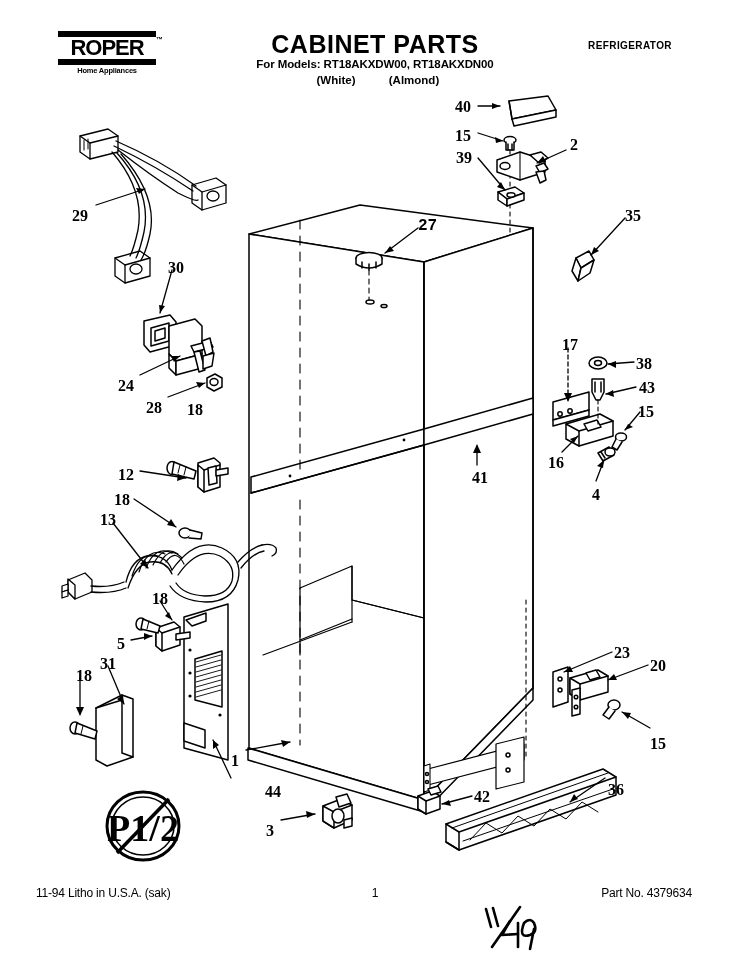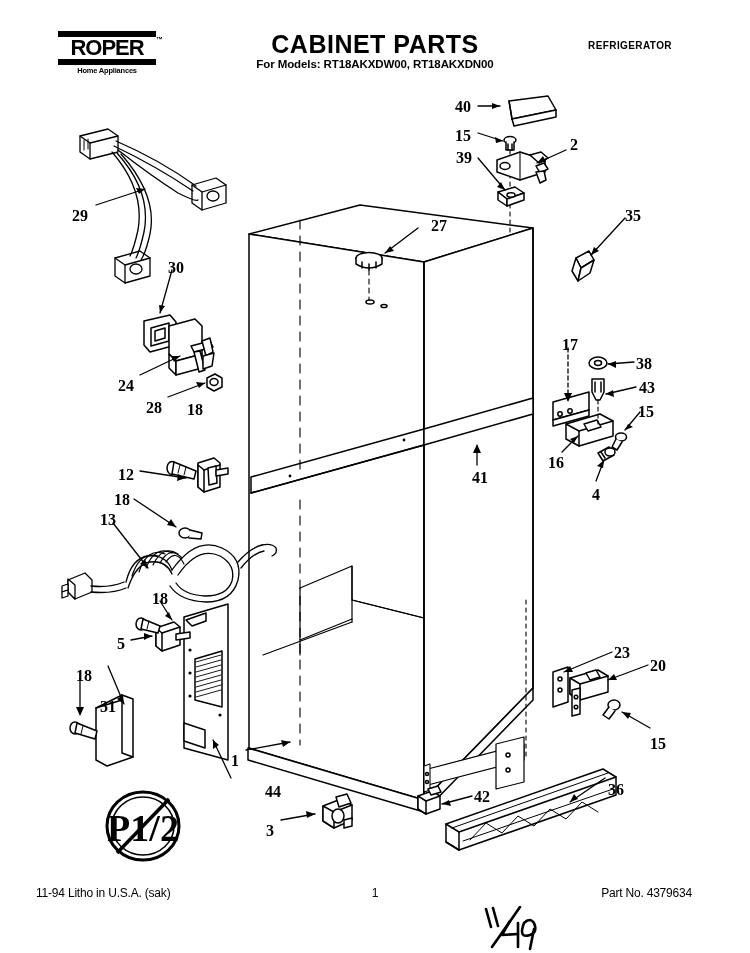--- a/index.html
+++ b/index.html
@@ -77,20 +77,23 @@
   <div class="logo">
     <div class="bar b1"></div>
     <div class="bar b2"></div>
     <div class="word">ROPER</div>
     <div class="tm">™</div>
     <div class="sub">Home Appliances</div>
   </div>
 
   <div class="hdr-title">CABINET PARTS</div>
   <div class="hdr-models">For Models: RT18AKXDW00, RT18AKXDN00</div>
+  <div class="hdr-colors">
+    <span class="c1">(White)</span><span class="c2">(Almond)</span>
+  </div>
   <div class="hdr-right">REFRIGERATOR</div>
 
   <svg id="art" viewBox="0 0 750 953">
     <g fill="none" stroke="#000" stroke-width="1.5" stroke-linejoin="round" stroke-linecap="round">
 
       <path d="M249 234 L360 205 L533 228 L424 262 Z" fill="#fff"></path>
 
       <path d="M249 234 L249 748 L424 800 L424 262 Z" fill="#fff"></path>
 
       <path d="M424 262 L533 228 L533 688 L424 800 Z" fill="#fff"></path>
@@ -509,40 +512,40 @@
         <polygon points="315,814 306,811 307,818" stroke="none"></polygon>
       </g>
     </g>
   </svg>
 
   <div class="cn" style="left:455px;top:99px;">40</div>
   <div class="cn" style="left:455px;top:128px;">15</div>
   <div class="cn" style="left:570px;top:137px;">2</div>
   <div class="cn" style="left:456px;top:150px;">39</div>
   <div class="cn" style="left:625px;top:208px;">35</div>
-  <div class="cn" style="left:431px;top:218px;">27</div>
+  <div class="cn" style="left:418px;top:218px;font-family:Liberation Mono, monospace;">27</div>
   <div class="cn" style="left:72px;top:208px;">29</div>
   <div class="cn" style="left:168px;top:260px;">30</div>
   <div class="cn" style="left:562px;top:337px;">17</div>
   <div class="cn" style="left:636px;top:356px;">38</div>
   <div class="cn" style="left:639px;top:380px;text-align:center;">43</div>
   <div class="cn" style="left:118px;top:378px;">24</div>
   <div class="cn" style="left:638px;top:404px;">15</div>
   <div class="cn" style="left:146px;top:400px;">28</div>
   <div class="cn" style="left:187px;top:402px;">18</div>
   <div class="cn" style="left:472px;top:470px;">41</div>
   <div class="cn" style="left:548px;top:455px;">16</div>
   <div class="cn" style="left:592px;top:487px;">4</div>
   <div class="cn" style="left:118px;top:467px;">12</div>
   <div class="cn" style="left:114px;top:492px;">18</div>
   <div class="cn" style="left:100px;top:512px;">13</div>
   <div class="cn" style="left:152px;top:591px;">18</div>
   <div class="cn" style="left:117px;top:636px;">5</div>
   <div class="cn" style="left:76px;top:668px;">18</div>
-  <div class="cn" style="left:100px;top:656px;margin-top:43px;">31</div>
+  <div class="cn" style="left:100px;top:656px;">31</div>
   <div class="cn" style="left:614px;top:645px;">23</div>
   <div class="cn" style="left:650px;top:658px;">20</div>
   <div class="cn" style="left:650px;top:736px;">15</div>
   <div class="cn" style="left:231px;top:753px;">1</div>
   <div class="cn" style="left:225px;top:784px;margin-left:40px;">44</div>
   <div class="cn" style="left:474px;top:789px;">42</div>
   <div class="cn" style="left:608px;top:782px;font-family:Liberation Serif, serif;">36</div>
   <div class="cn" style="left:266px;top:823px;">3</div>
 
   <svg class="stamp" viewBox="0 0 78 74">

